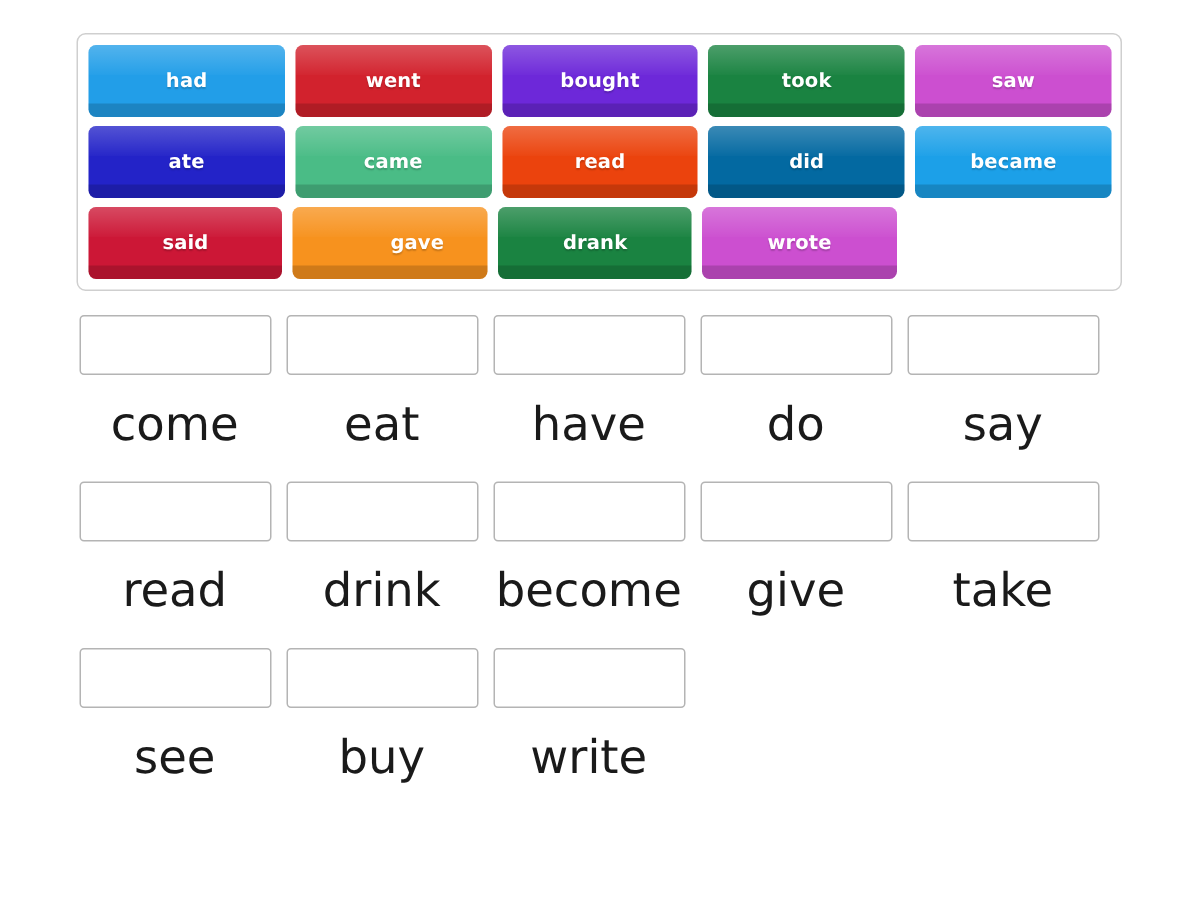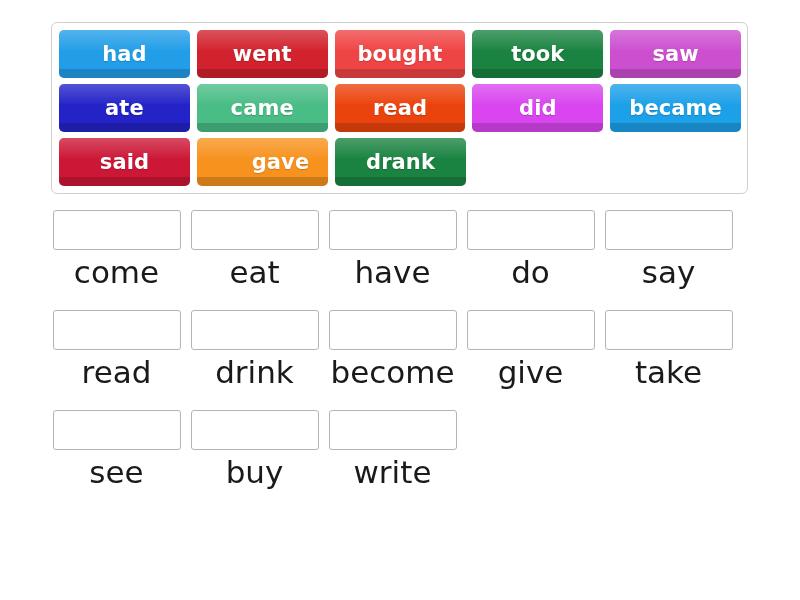--- a/index.html
+++ b/index.html
@@ -35,21 +35,21 @@
     margin-bottom: 6px;
   }
   .tile-row:last-child { margin-bottom: 0; }
 
   .tile {
     width: 131px;
     height: 48px;
     margin-right: 7px;
     border-radius: 5px;
     color: #ffffff;
-    font-size: 21px;
+    font-size: 13px;
     font-weight: bold;
     letter-spacing: 0.1px;
     display: flex;
     align-items: center;
     justify-content: center;
     box-sizing: border-box;
     cursor: move;
     user-select: none;
     position: relative;
     text-shadow: 0 1px 1px rgba(0,0,0,0.18);
@@ -107,76 +107,79 @@
   .answer-cell:last-child { margin-right: 0; }
   .drop-slot {
     width: 128px;
     height: 40px;
     border: 1px solid #b4b4b4;
     border-radius: 3px;
     background: #ffffff;
     box-sizing: border-box;
   }
   .prompt-word {
-    margin-top: 7px;
+    margin-top: 18px;
     font-size: 31px;
     line-height: 1;
     color: #1a1a1a;
     font-weight: normal;
     white-space: nowrap;
   }
 </style>
 </head>
 <body>
 
 <div id="tile-bank">
     <div class="tile-row">
       <div class="tile" style="background: rgb(34, 158, 232);">
         <span>had</span>
       </div>
       <div class="tile" style="background: rgb(210, 34, 45);">
         <span>went</span>
       </div>
-      <div class="tile" style="background: #ef4444; text-align: right;">
+      <div class="tile" style="background: #6d28d9; text-align: right;">
         <span>bought</span>
       </div>
       <div class="tile" style="background: rgb(26, 131, 65);">
         <span>took</span>
       </div>
       <div class="tile" style="background: rgb(204, 79, 208); justify-content: center;">
         <span>saw</span>
       </div>
     </div>
     <div class="tile-row">
       <div class="tile" style="background: rgb(35, 35, 200);">
         <span>ate</span>
       </div>
       <div class="tile" style="background: rgb(74, 188, 134);">
         <span>came</span>
       </div>
       <div class="tile" style="background: rgb(235, 67, 13);">
         <span>read</span>
       </div>
-      <div class="tile" style="background: #d946ef;">
+      <div class="tile" style="background: #0369a1;">
         <span>did</span>
       </div>
       <div class="tile" style="background: rgb(28, 160, 232); align-items: center;">
         <span>became</span>
       </div>
     </div>
     <div class="tile-row">
       <div class="tile" style="background: rgb(204, 23, 54);">
         <span>said</span>
       </div>
       <div class="tile" style="background: rgb(247, 146, 30); padding-left: 36px;">
         <span>gave</span>
       </div>
       <div class="tile" style="background: rgb(26, 131, 65);">
         <span>drank</span>
       </div>
+      <div class="tile" style="background: rgb(204, 79, 208);">
+        <span>wrote</span>
+      </div>
       <div class="tile-spacer"></div>
     </div>
   </div>
 
 <div id="answer-area">
     <div class="answer-row">
       <div class="answer-cell">
         <div class="drop-slot"></div>
         <div class="prompt-word">come</div>
       </div>

